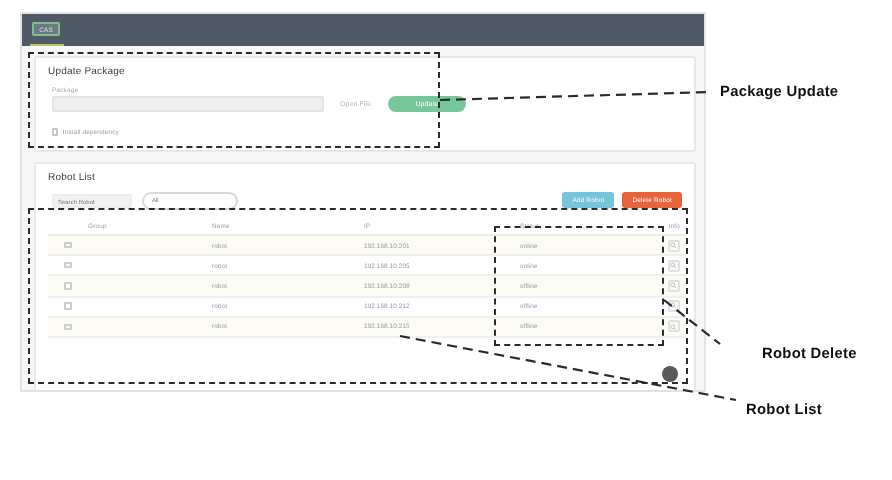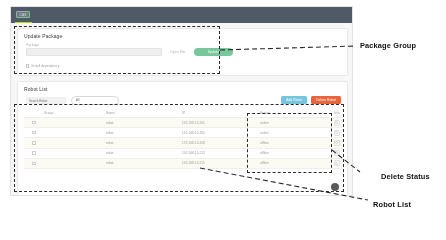--- a/index.html
+++ b/index.html
@@ -324,17 +324,17 @@
   <div class="anno-box" style="left:14px; top:26px; width:206px; height:48px;"></div>
   <div class="anno-box" style="left:247px; top:113px; width:85px; height:60px;"></div>
   <div class="anno-box" style="left:14px; top:104px; width:330px; height:88px;"></div>
 
   <svg class="leaders">
     <line x1="220" y1="50" x2="356" y2="46" stroke="#2b2b2b" stroke-width="1.1" stroke-dasharray="5,3"></line>
     <line x1="332" y1="150" x2="360" y2="172" stroke="#2b2b2b" stroke-width="1.1" stroke-dasharray="5,3"></line>
     <line x1="200" y1="168" x2="368" y2="200" stroke="#2b2b2b" stroke-width="1.1" stroke-dasharray="5,3"></line>
   </svg>
 
-  <div class="anno-label" style="left:360px; top:41px;">Package Group</div>
-  <div class="anno-label" style="left:381px; top:172px;">Delete Status</div>
+  <div class="anno-label" style="left:360px; top:41px;">Package Update</div>
+  <div class="anno-label" style="left:381px; top:172px;">Robot Delete</div>
   <div class="anno-label" style="left:373px; top:200px;">Robot List</div>
 
 </div>
 
 </body></html>

